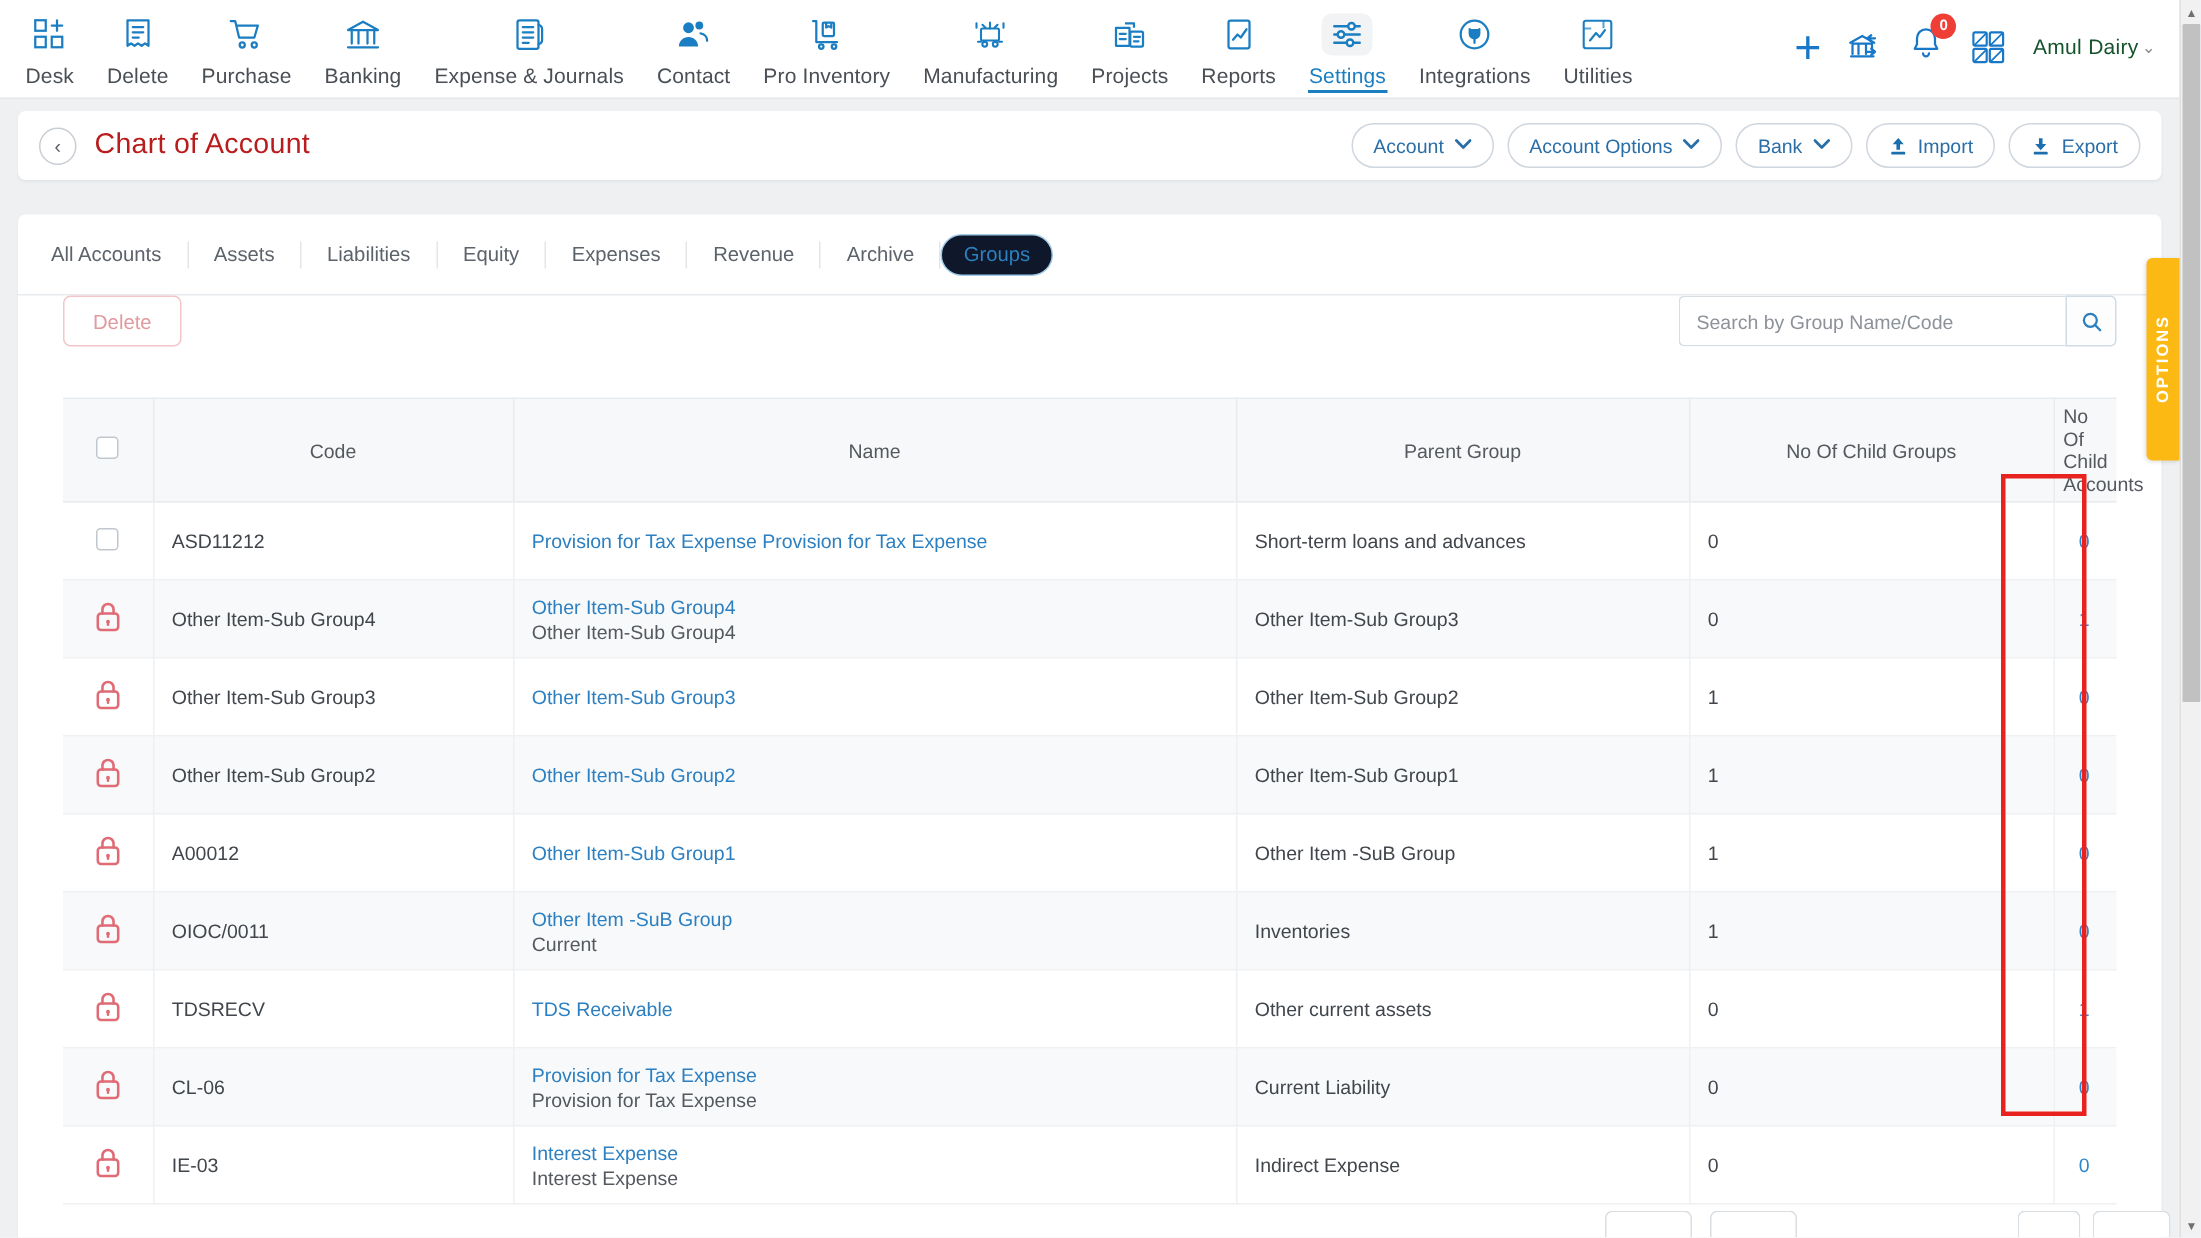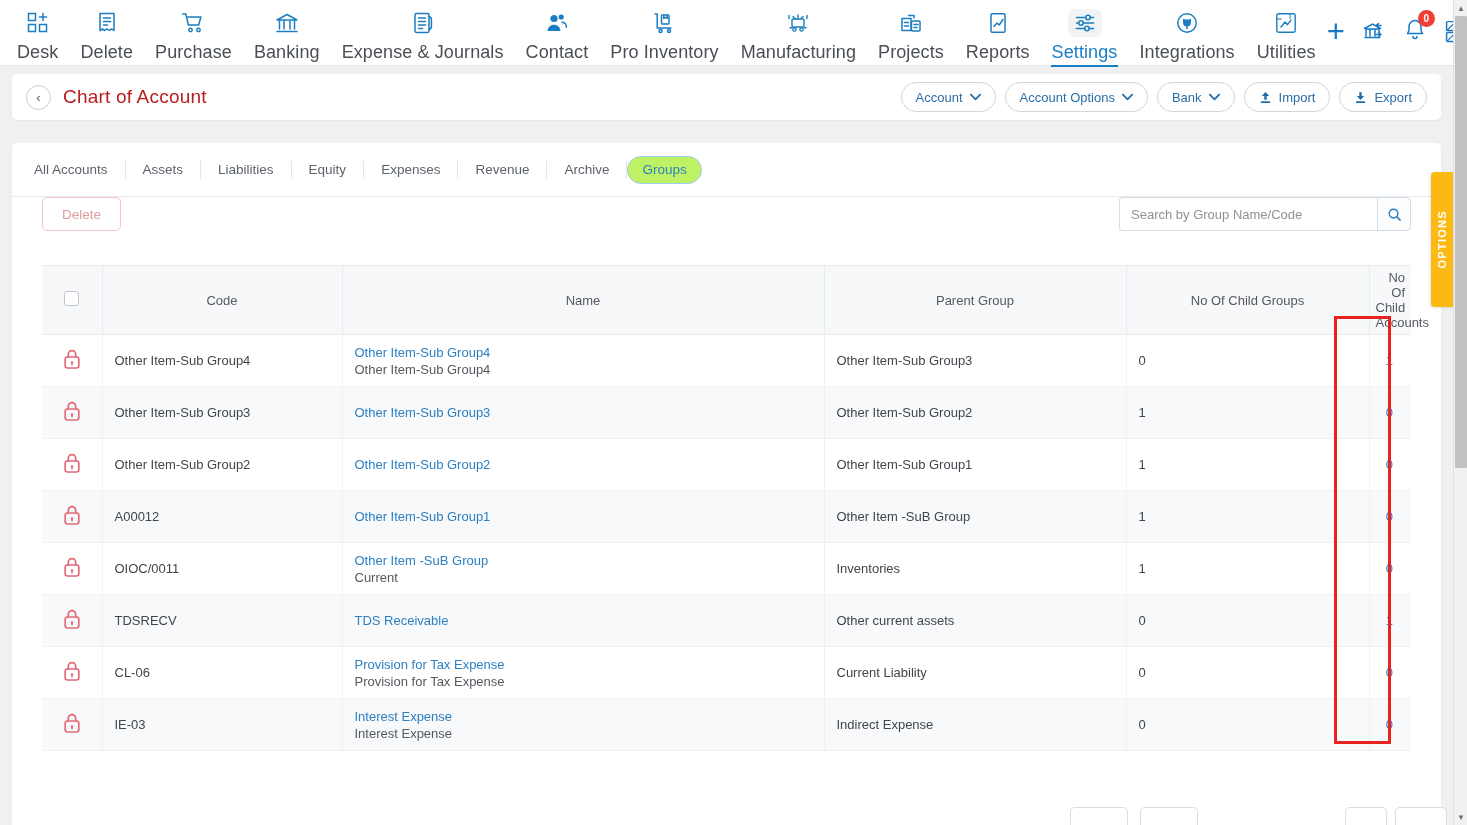--- a/index.html
+++ b/index.html
@@ -19,21 +19,21 @@
     border-bottom: 1px solid #e4e7ea;
   }
   .nav-items { display: flex; align-items: flex-start; padding-left: 6px; }
   .nav-item {
     display: flex; flex-direction: column; align-items: center;
     padding: 9px 11px 0 11px; cursor: pointer; position: relative;
     min-width: 54px;
   }
   .nav-item .ico { height: 28px; display:flex; align-items:center; justify-content:center; }
   .nav-item .lbl {
-    font-size: 18px; color: #4a4f55; margin-top: 5px; white-space: nowrap;
+    font-size: 14px; color: #4a4f55; margin-top: 5px; white-space: nowrap;
     letter-spacing: .1px;
   }
   .nav-item.active .lbl { color: #1b7ec2; }
   .nav-item.active .ico { background:#f1f3f5; border-radius:7px; padding:2px 5px;}
   .nav-item.active::after {
     content: ""; position: absolute; bottom: -4px; left: 10px; right: 10px;
     height: 2.5px; background: #1b7ec2;
   }
 
   .nav-right {
@@ -85,21 +85,21 @@
   }
   .tab {
     font-size: 13.5px; color: #5d636b; padding: 0 17px; cursor: pointer;
     border-right: 1px solid #e3e6e9; line-height: 18px; height:18px;
     display:flex; align-items:center;
   }
   .tab:first-child { padding-left: 4px; }
   .tab.last { border-right: none; }
   .tab.active {
     color: #2d80bf; border: 1px solid #9fcae8; border-radius: 15px;
-    height: 28px; padding: 0 14px; background:#bef264;
+    height: 28px; padding: 0 14px; background:#0f172a;
   }
 
   .toolbar-row {
     display: flex; align-items: flex-start; height: 68px; padding: 0 30px;
   }
   .delete-btn {
     border: 1px solid #f2c6c9; border-radius: 5px; background: #fff;
     color: #e09aa0; font-size: 13.5px; height: 34px; padding: 0 19px;
     cursor: pointer;
   }
@@ -133,21 +133,21 @@
     vertical-align: middle;
   }
   tbody td:last-child { border-right: none; }
   tbody tr:nth-child(even) { background: #f8f9fa; }
   tbody tr:nth-child(odd) { background: #ffffff; }
   .col-chk { width: 60px; text-align: center; }
   .col-code { width: 240px; margin-left: 25px; }
   .col-name { width: 482px; }
   .col-parent { width: 302px; }
   .col-childg { width: 243px; }
-  .col-childa { width: 42px; text-align: right; }
+  .col-childa { width: 42px; text-align: left; }
 
   .chk {
     width: 15px; height: 15px; border: 1px solid #c1c7ce; border-radius: 3px;
     background: #fff; display: inline-block; cursor: pointer;
   }
   .name-link { color: #2c7fc0; display: block; line-height: 17px; }
   .name-sub { color: #54595f; display: block; line-height: 17px; }
   .num-link { color: #2c86cb; }
   td.col-childa { text-align: right; padding-right: 18px; }
 
@@ -463,20 +463,30 @@
           </th>
           <th class="col-code">Code</th>
           <th class="col-name">Name</th>
           <th class="col-parent">Parent Group</th>
           <th class="col-childg">No Of Child Groups</th>
           <th class="col-childa">No Of Child Accounts</th>
         </tr>
       </thead>
       <tbody id="table-body">
           <tr>
+            <td class="col-chk"><span class="chk"></span></td>
+            <td class="col-code">ASD11212</td>
+            <td class="col-name">
+              <span class="name-link">Provision for Tax Expense Provision for Tax Expense</span>
+            </td>
+            <td class="col-parent">Short-term loans and advances</td>
+            <td class="col-childg">0</td>
+            <td class="col-childa"><span class="num-link">0</span></td>
+          </tr>
+          <tr>
             <td class="col-chk"><span><svg width="20" height="22" viewBox="0 0 20 22" fill="none" stroke="#e06b74" stroke-width="1.7">
                   <rect x="3.2" y="9" width="13.6" height="11" rx="2.2"></rect>
                   <path d="M6.3 9V6.3a3.7 3.7 0 0 1 7.4 0V9" stroke-linecap="round"></path>
                   <circle cx="10" cy="14.4" r="1.25" fill="#e06b74" stroke="none"></circle>
                   <path d="M10 14.9v1.6" stroke-linecap="round"></path>
                 </svg></span></td>
             <td class="col-code">Other Item-Sub Group4</td>
             <td class="col-name">
               <span class="name-link">Other Item-Sub Group4</span>
               <span class="name-sub">Other Item-Sub Group4</span>

